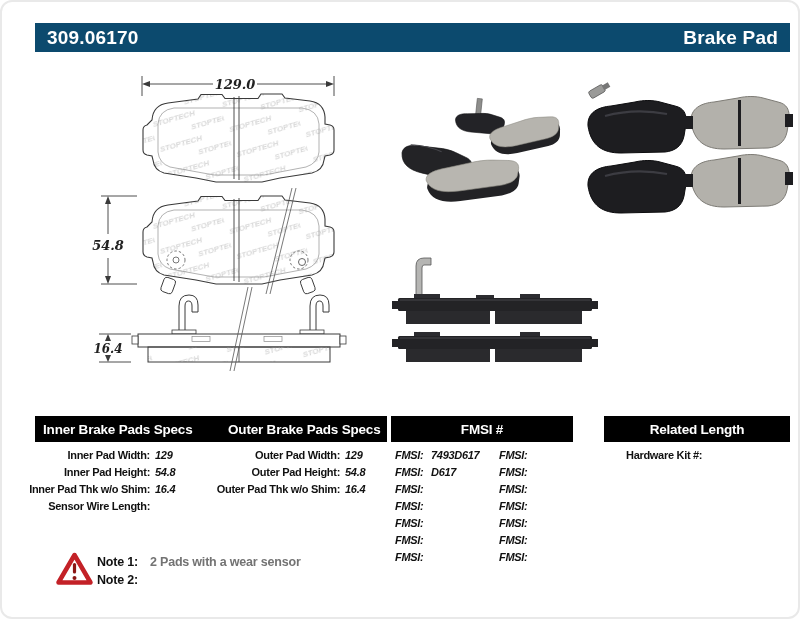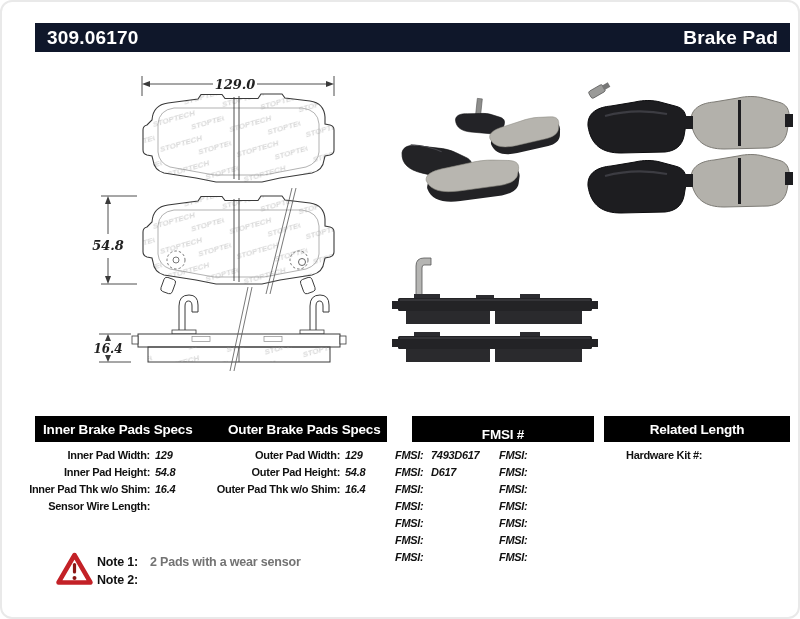--- a/index.html
+++ b/index.html
@@ -1,28 +1,28 @@
 <!DOCTYPE html>
 <html><head>
 <meta charset="utf-8">
 <style>
   html,body{margin:0;padding:0;background:#fff;}
   .page{position:relative;width:800px;height:619px;background:#fff;border:2px solid #e9e9e9;
         border-radius:12px;box-sizing:border-box;overflow:hidden;
         font-family:"Liberation Sans",sans-serif;color:#111;}
   
-  .topbar{position:absolute;left:33px;top:21px;width:755px;height:29px;background:#0f172a;color:#fff;
+  .topbar{position:absolute;left:33px;top:21px;width:755px;height:29px;background:#0c4a6e;color:#fff;
           display:flex;justify-content:space-between;align-items:center;padding:0 12px;
           box-sizing:border-box;font-weight:bold;font-size:19px;letter-spacing:.2px;}
   
   .secbar{position:absolute;top:414px;height:26px;background:#000;color:#fff;display:flex;
           align-items:center;justify-content:center;font-weight:bold;font-size:13.5px;letter-spacing:-.2px;}
   #specsbar{left:33px;width:352px;padding:0;gap:21px;}
   #specsbar span{flex:1;text-align:center;}
-  #fmsibar{left:410px;width:182px;align-items:flex-end;}
+  #fmsibar{left:389px;width:182px;}
   #relbar{left:602px;width:186px;}
   
   .col{position:absolute;top:444px;}
   .row{display:flex;height:17px;align-items:center;font-weight:bold;font-size:11px;
        letter-spacing:-.3px;white-space:nowrap;}
   .lbl{text-align:right;}
   .val{margin-left:5px;font-style:italic;}
   #innercol{left:18px;}  #innercol .lbl{width:130px;}
   #outercol{left:208px;} #outercol .lbl{width:130px;}
   .fmsi .lbl{width:31px;text-align:left;font-style:italic;}

